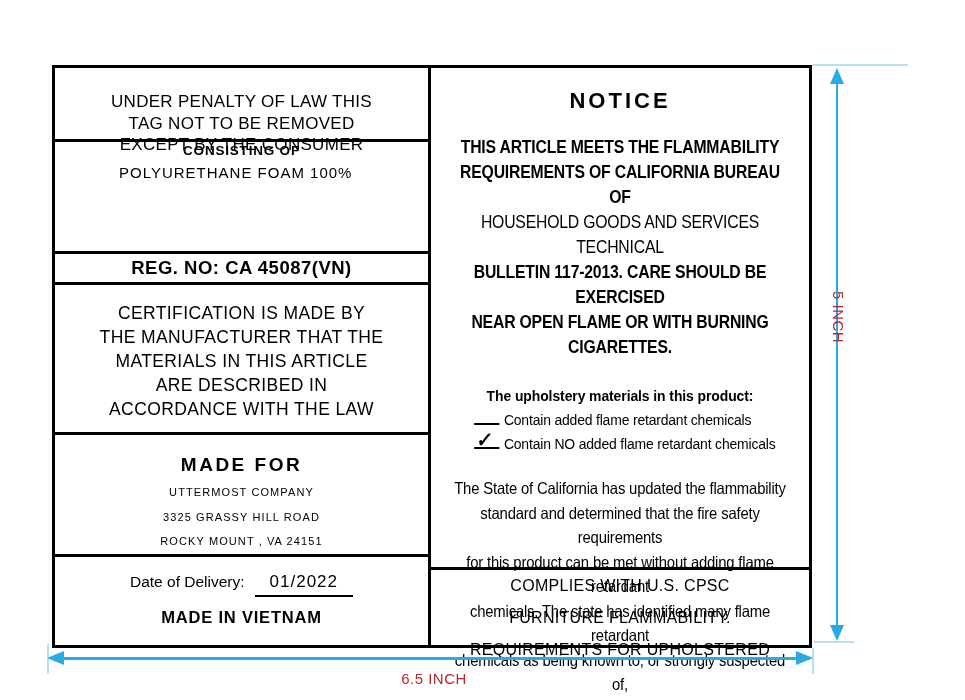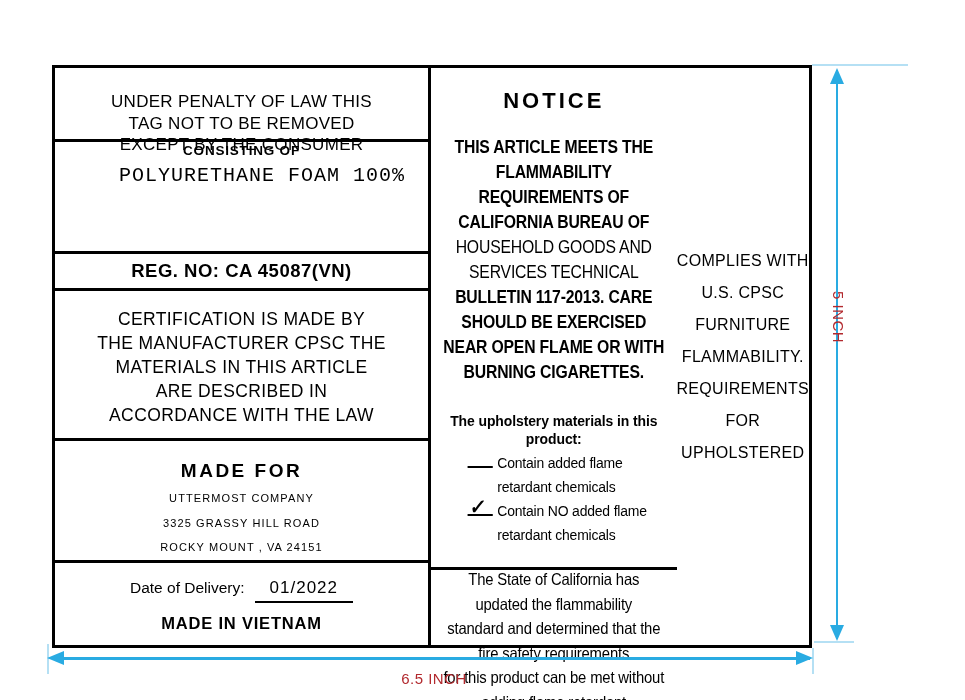--- a/index.html
+++ b/index.html
@@ -3,33 +3,33 @@
 <meta charset="utf-8">
 <style>
   * { margin:0; padding:0; box-sizing:border-box; }
   body { background:#ffffff; font-family:"Liberation Sans", sans-serif; color:#000; }
   .canvas { position:relative; width:965px; height:700px; background:#fff; overflow:hidden; }
 
   
   .label-box { position:absolute; left:52px; top:65px; width:760px; height:583px;
                border:3px solid #000; display:flex; background:#fff; }
   .col-left  { width:376px; border-right:3px solid #000; display:flex; flex-direction:column; }
-  .col-right { flex:1; display:flex; flex-direction:row; }
+  .col-right { flex:1; display:flex; flex-direction:column; }
   .lines { white-space:pre-line; }
 
   
   .row { border-bottom:3px solid #000; }
   .row-penalty  { height:74px;  padding-top:23px; text-align:center;
                   font-size:17px; line-height:21.5px; letter-spacing:.3px; }
   .row-material { height:112px; }
   .mat-title    { margin-top:13px; text-align:center; font-size:19.5px; font-weight:bold; letter-spacing:1.2px; }
   .mat-sub      { margin-top:1px;  text-align:center; font-size:13.5px; font-weight:bold; letter-spacing:.8px; }
   .mat-item     { margin:14px 0 0 31px; font-size:15px; font-weight:bold; letter-spacing:.2px; }
-  .mat-comp     { margin:6px 0 0 64px;  font-size:20px; letter-spacing:1px;font-family:Liberation Mono, monospace; }
-  .row-regno    { height:37px; display:flex; align-items:center; justify-content:center;
+  .mat-comp     { margin:6px 0 0 64px;  font-size:15px; letter-spacing:1px; }
+  .row-regno    { height:31px; display:flex; align-items:center; justify-content:center;
                   font-size:18.5px; font-weight:bold; letter-spacing:.5px; }
   .row-cert     { height:150px; padding-top:16px; text-align:center;
                   font-size:17.5px; line-height:24px; letter-spacing:.4px; }
   .row-madefor  { height:122px; text-align:center; }
   .mf-title     { padding-top:19px; font-size:19px; font-weight:bold; letter-spacing:2.5px; }
   .mf-lines     { margin-top:4px; font-size:11px; line-height:24.5px; letter-spacing:1.1px; }
   .row-delivery { flex:1; border-bottom:none; text-align:center; }
   .del-line     { margin-top:15px; display:flex; justify-content:center; align-items:baseline; gap:10px; }
   .del-label    { font-size:15.5px; }
   .del-value    { font-size:17px; letter-spacing:1px; border-bottom:2px solid #000; padding:0 15px 3px 15px; }
@@ -85,21 +85,21 @@
 EXCEPT BY THE CONSUMER</div>
 
       <div class="row row-material">
         <div class="mat-sub">CONSISTING OF</div>
         <div class="mat-comp">POLYURETHANE FOAM 100%</div>
       </div>
 
       <div class="row row-regno">REG. NO:  CA 45087(VN)</div>
 
       <div class="row row-cert lines">CERTIFICATION IS MADE BY
-THE MANUFACTURER CPSC THE
+THE MANUFACTURER THAT THE
 MATERIALS IN THIS ARTICLE
 ARE DESCRIBED IN
 ACCORDANCE WITH THE LAW</div>
 
       <div class="row row-madefor">
         <div class="mf-title">MADE FOR</div>
         <div class="mf-lines lines">UTTERMOST COMPANY
 3325 GRASSY HILL ROAD
 ROCKY MOUNT , VA 24151</div>
       </div>

